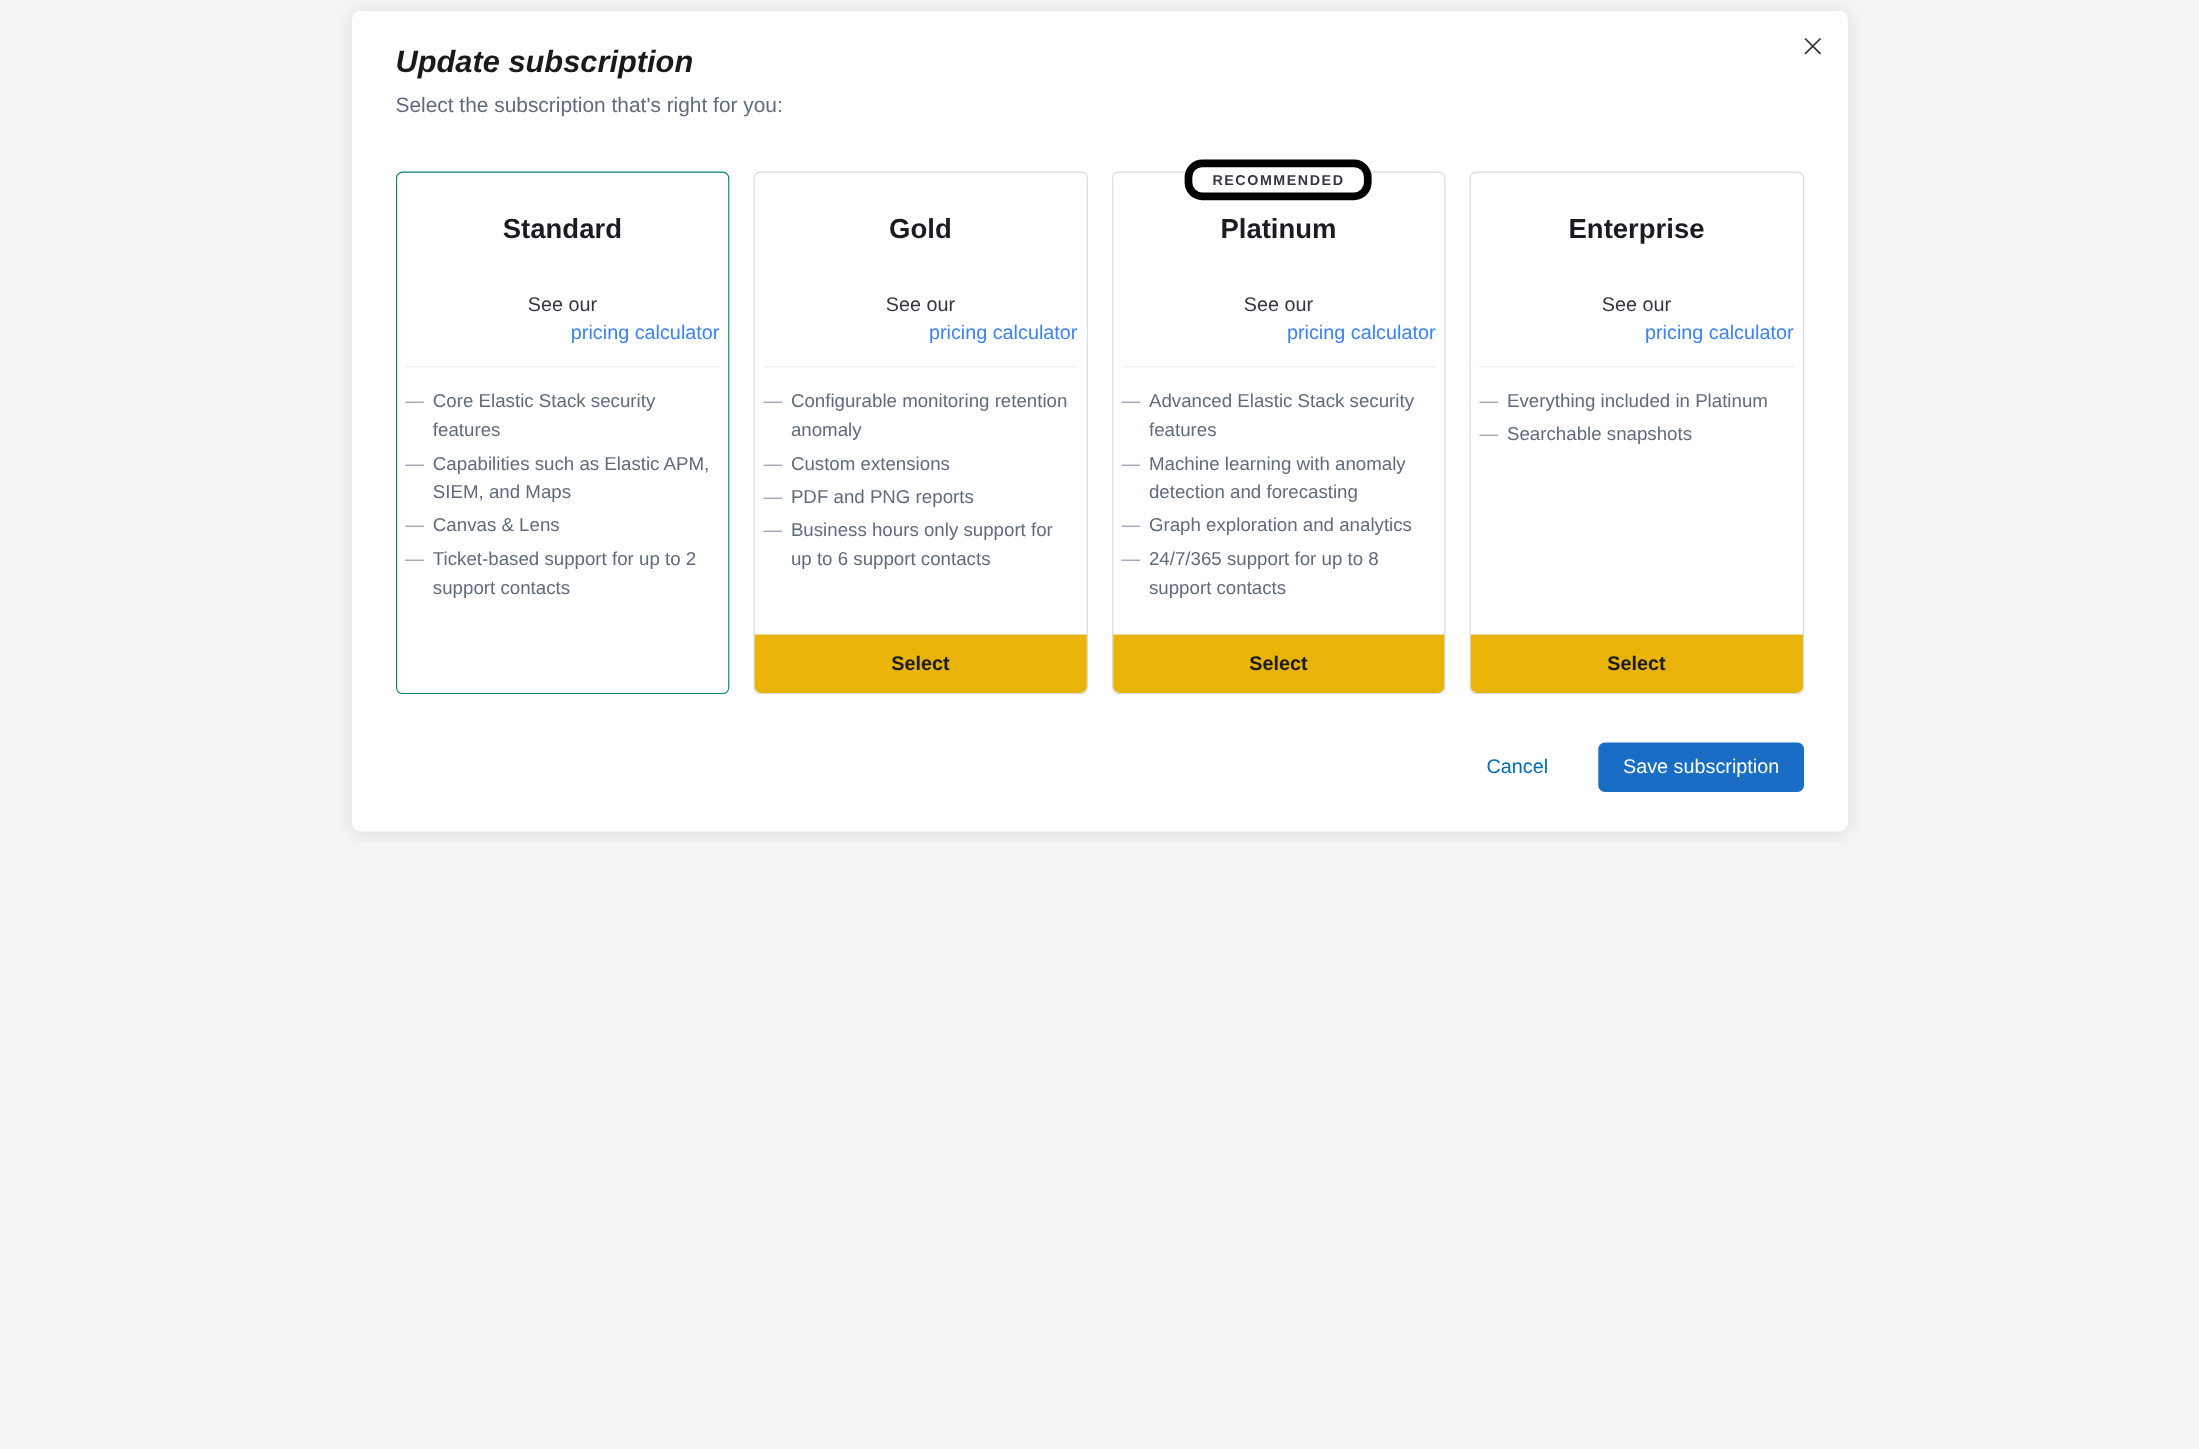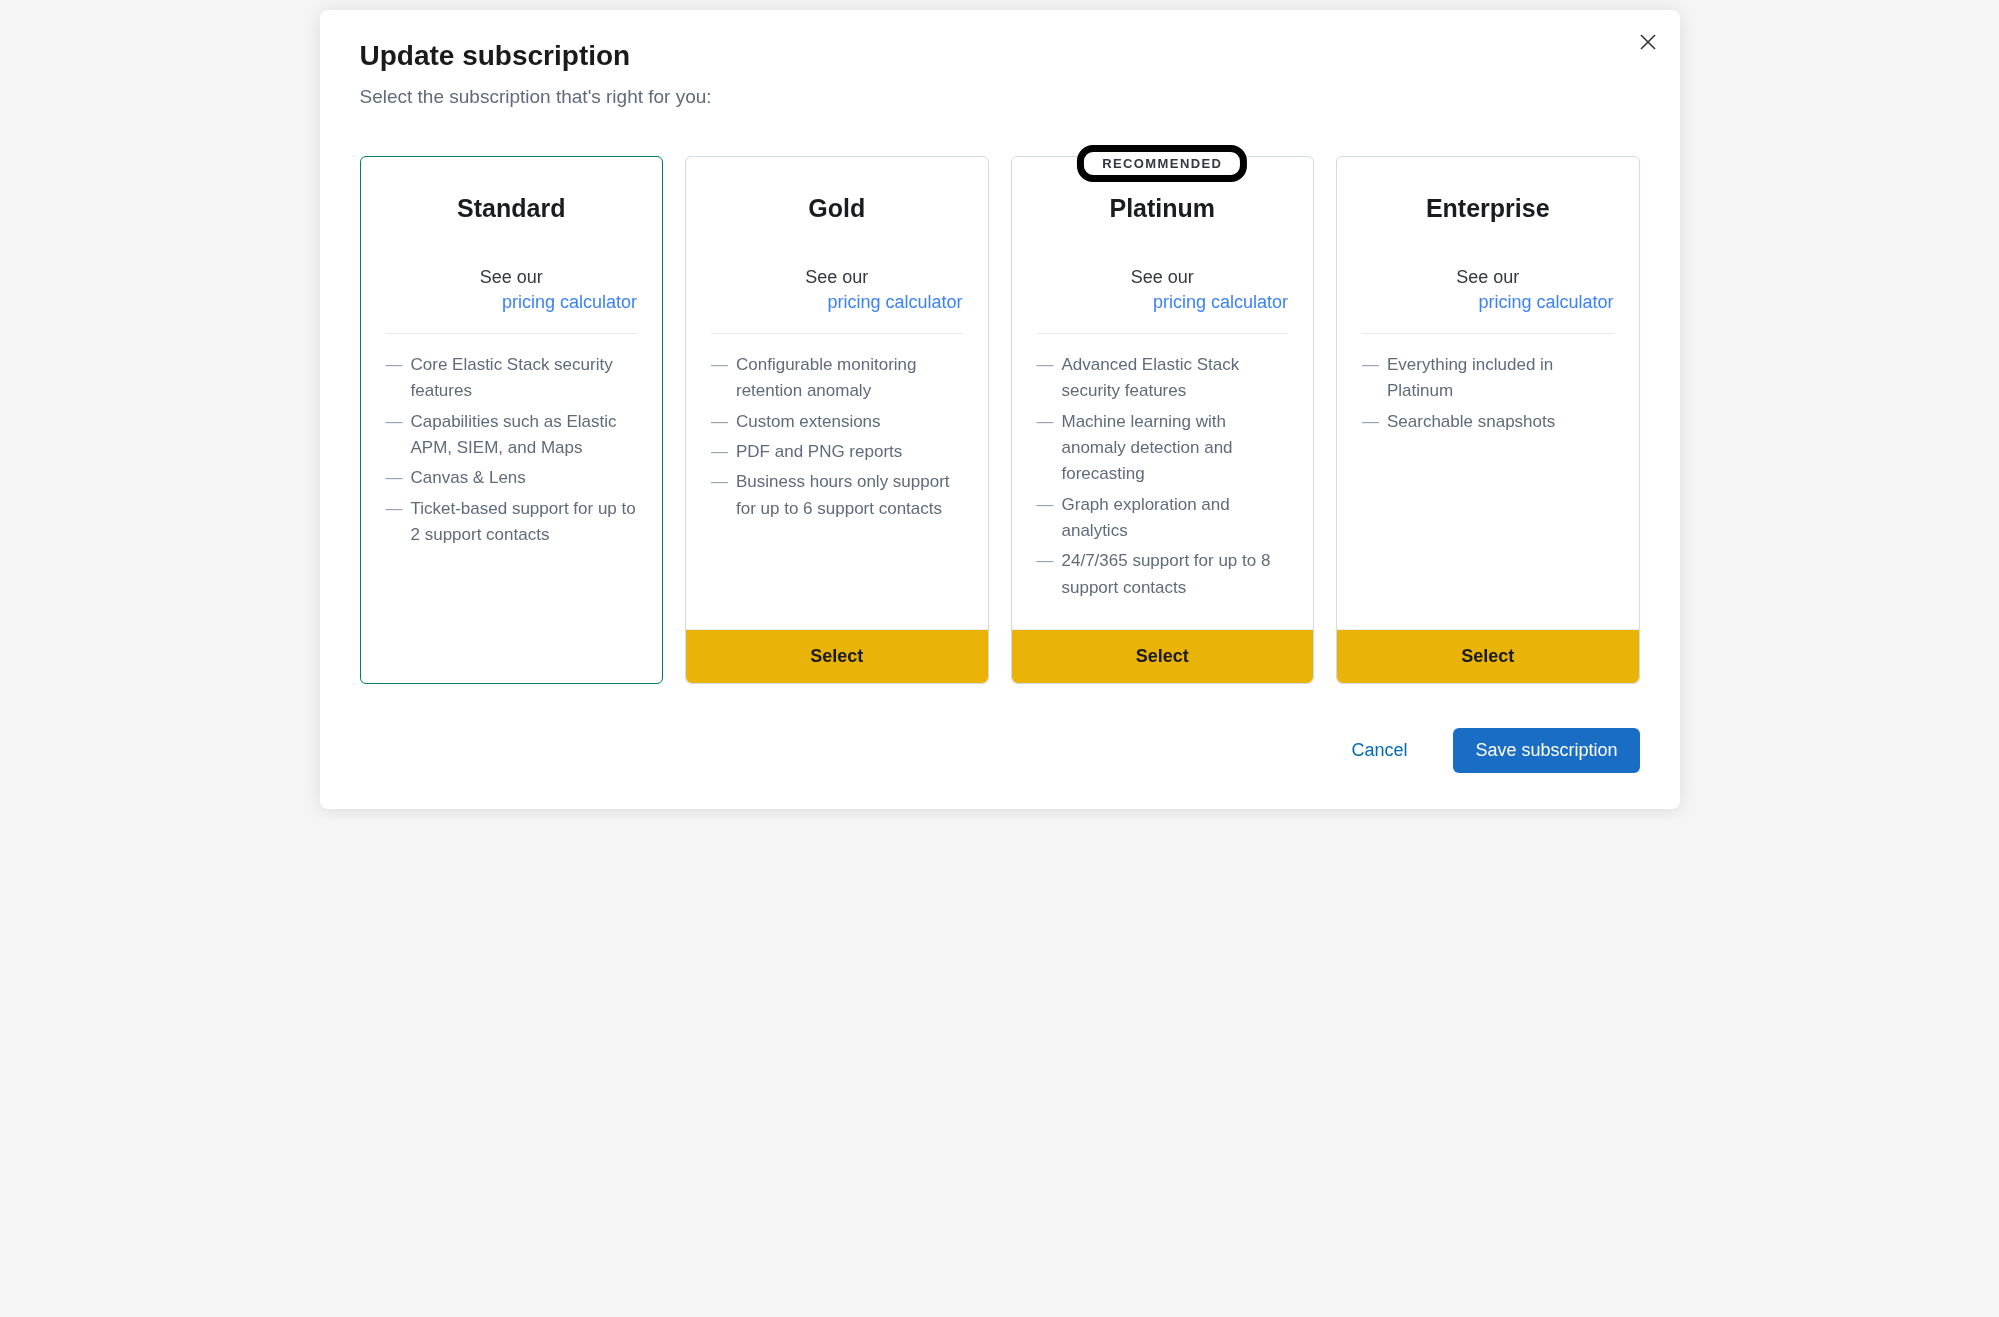--- a/index.html
+++ b/index.html
@@ -30,20 +30,21 @@
       color: #333;
       background: none;
       border: none;
       line-height: 0;
     }
     .title {
       font-size: 28px;
       font-weight: 700;
       color: #1a1a1a;
       margin-bottom: 14px;
+      font-style: italic;
     }
     .subtitle {
       font-size: 19px;
       color: #5f6b7a;
       margin-bottom: 48px;
     }
     .plans {
       display: flex;
       gap: 22px;
       margin-bottom: 44px;
@@ -68,21 +69,21 @@
       background: #fff;
       border: 7px solid #000000;
       border-radius: 16px;
       padding: 4px 18px;
       font-size: 13px;
       letter-spacing: 1.4px;
       font-weight: 700;
       color: #343741;
     }
     .plan-body {
-      padding: 24px 25px 24px;
+      padding: 24px 8px 24px;
       flex: 1;
     }
     .plan-title {
       font-size: 25px;
       font-weight: 700;
       text-align: center;
       color: #1a1c21;
       margin-top: 13px;
       margin-bottom: 44px;
     }

